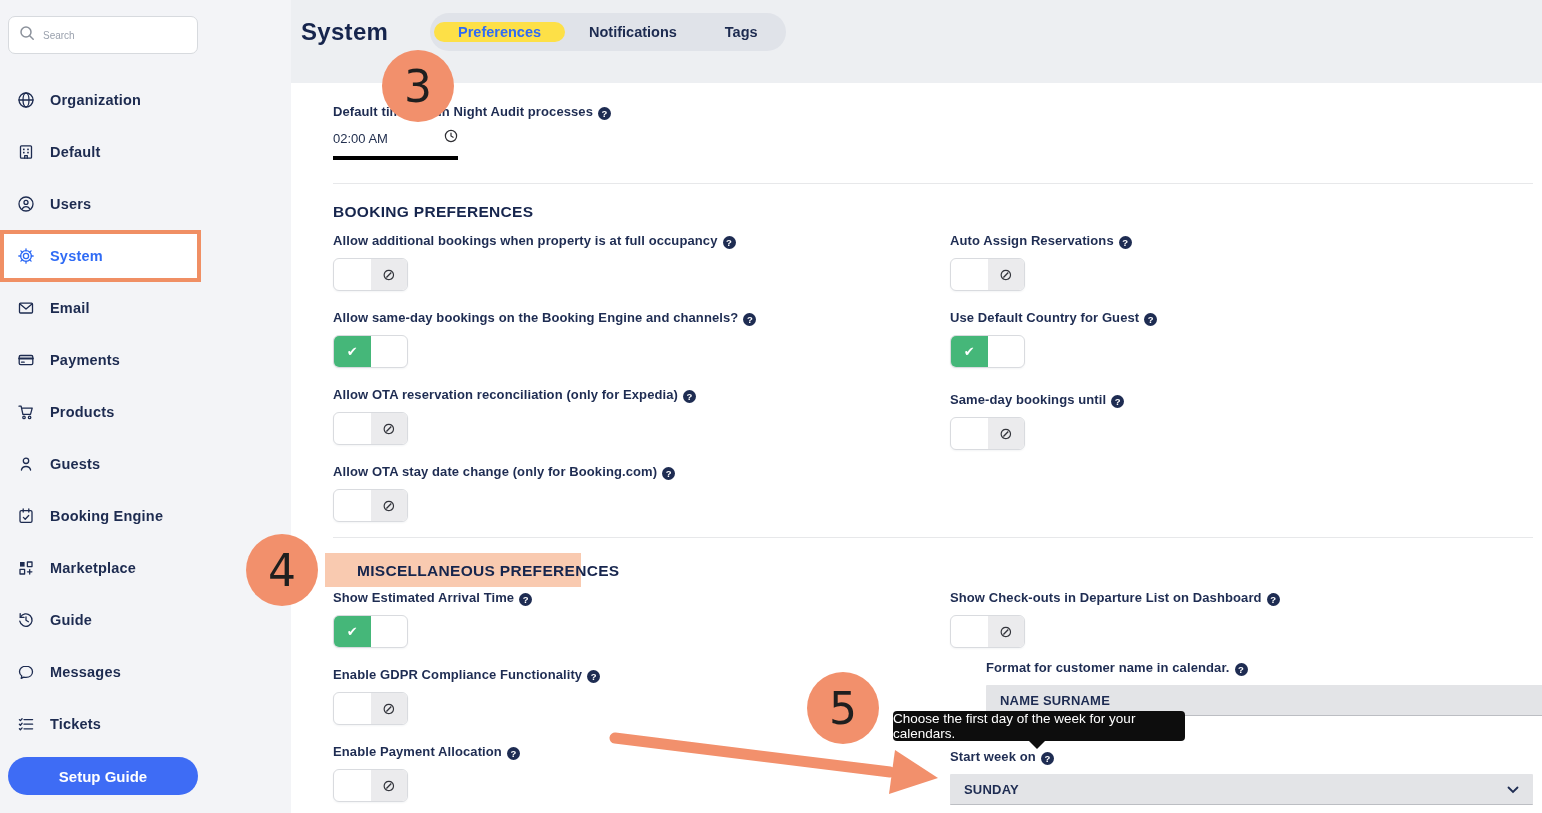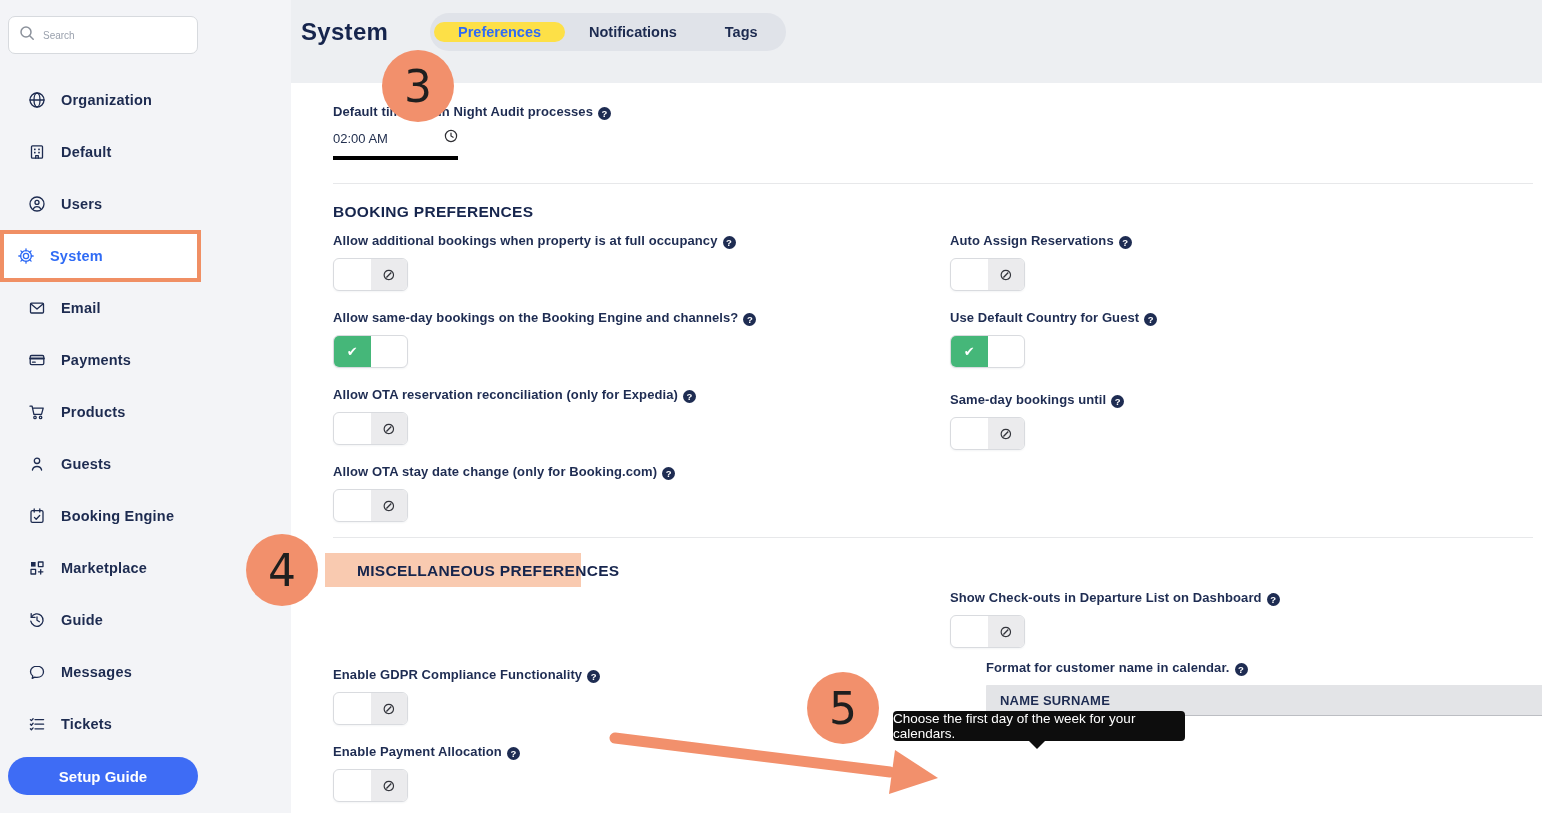--- a/index.html
+++ b/index.html
@@ -11,21 +11,21 @@
     color:#1e2c52;
   }
   
   .sidebar { position:absolute; left:0; top:0; width:291px; height:813px; background:#f3f4f7; z-index:2; }
   .search-box { position:absolute; left:8px; top:16px; width:190px; height:38px; background:#fff;
     border:1px solid #d7dade; border-radius:7px; display:flex; align-items:center; padding:0 10px; gap:8px; }
   .search-box input { border:none; outline:none; width:130px; font-size:10px; color:#b91c1c;
     font-family:"Liberation Sans", sans-serif; background:transparent; }
   .search-box input::placeholder { color:#9aa1ad; }
   .nav { position:absolute; left:0; top:74px; width:205px; }
-  .nav-item { height:52px; width:205px; display:flex; align-items:center; gap:15px; padding-left:28px;
+  .nav-item { height:52px; width:205px; display:flex; align-items:center; gap:15px; padding-left:17px;
     cursor:pointer; color:#1d2b50; }
   .nav-item .nav-label { font-size:14.5px; font-weight:600; letter-spacing:.2px; }
   .nav-item.active { background:#fff; border:4px solid #f08f64; width:201px; padding-left:13px; color:#2f6bf5; }
   .nav-icon { width:18px; height:18px; display:flex; align-items:center; justify-content:center; flex:0 0 18px; }
   .nav-icon svg { width:18px; height:18px; stroke:currentColor; fill:none; stroke-width:1.3; stroke-linecap:round; stroke-linejoin:round; }
   .setup-guide { position:absolute; left:8px; top:757px; width:190px; height:38px; border:none; border-radius:19px;
     background:#3e6cf5; color:#fff; font-size:15px; font-weight:600; font-family:"Liberation Sans", sans-serif; cursor:pointer; }
   
   .header { position:absolute; left:291px; top:0; right:0; height:83px; background:#edeff2; z-index:1; }
   .page-title { position:absolute; left:10px; top:18px; font-size:24px; font-weight:700; color:#16254d; letter-spacing:.3px; }
@@ -311,20 +311,27 @@
         <span class="seg left"></span>
         <span class="seg right"></span>
       </div>
   </div>
 
   <div class="divider" style="top:454px"></div>
 
   <div class="hl-box"></div>
   <div class="section-title" style="left:42px; top:479px;margin-left:24px;">MISCELLANEOUS PREFERENCES</div>
 
+  <div class="field" style="left:42px; top:506px;">
+    <div class="flabel"><span>Show Estimated Arrival Time</span><span class="help"></span></div>
+    <div class="toggle on">
+        <span class="seg left"></span>
+        <span class="seg right"></span>
+      </div>
+  </div>
   <div class="field" style="left:659px; top:506px;">
     <div class="flabel"><span>Show Check-outs in Departure List on Dashboard</span><span class="help"></span></div>
     <div class="toggle off">
         <span class="seg left"></span>
         <span class="seg right"></span>
       </div>
   </div>
 
   <div class="field" style="left:42px; top:583px;">
     <div class="flabel"><span>Enable GDPR Compliance Functionality</span><span class="help"></span></div>
@@ -345,20 +352,31 @@
     </div>
   </div>
 
   <div class="field" style="left:42px; top:660px;">
     <div class="flabel"><span>Enable Payment Allocation</span><span class="help"></span></div>
     <div class="toggle off">
         <span class="seg left"></span>
         <span class="seg right"></span>
       </div>
   </div>
+  <div class="field" style="left:659px; top:665px;">
+    <div class="flabel"><span>Start week on</span><span class="help"></span></div>
+    <div class="select">
+      <span class="sel-val">SUNDAY</span>
+      <span>
+        <svg width="12" height="8" viewBox="0 0 12 8" fill="none" stroke="#1e2c52" stroke-width="1.8" stroke-linecap="round">
+            <path d="M1.5 1.5 L6 6 L10.5 1.5"></path>
+          </svg>
+      </span>
+    </div>
+  </div>
 </div>
 
 <div class="step-circle" style="left:382px; top:50px;">3</div>
 <div class="step-circle" style="left:246px; top:534px;">4</div>
 <div class="step-circle" style="left:807px; top:672px;">5</div>
 
 <div class="tooltip">
   <span>Choose the first day of the week for your calendars.</span>
   <div class="tooltip-arrow"></div>
 </div>

